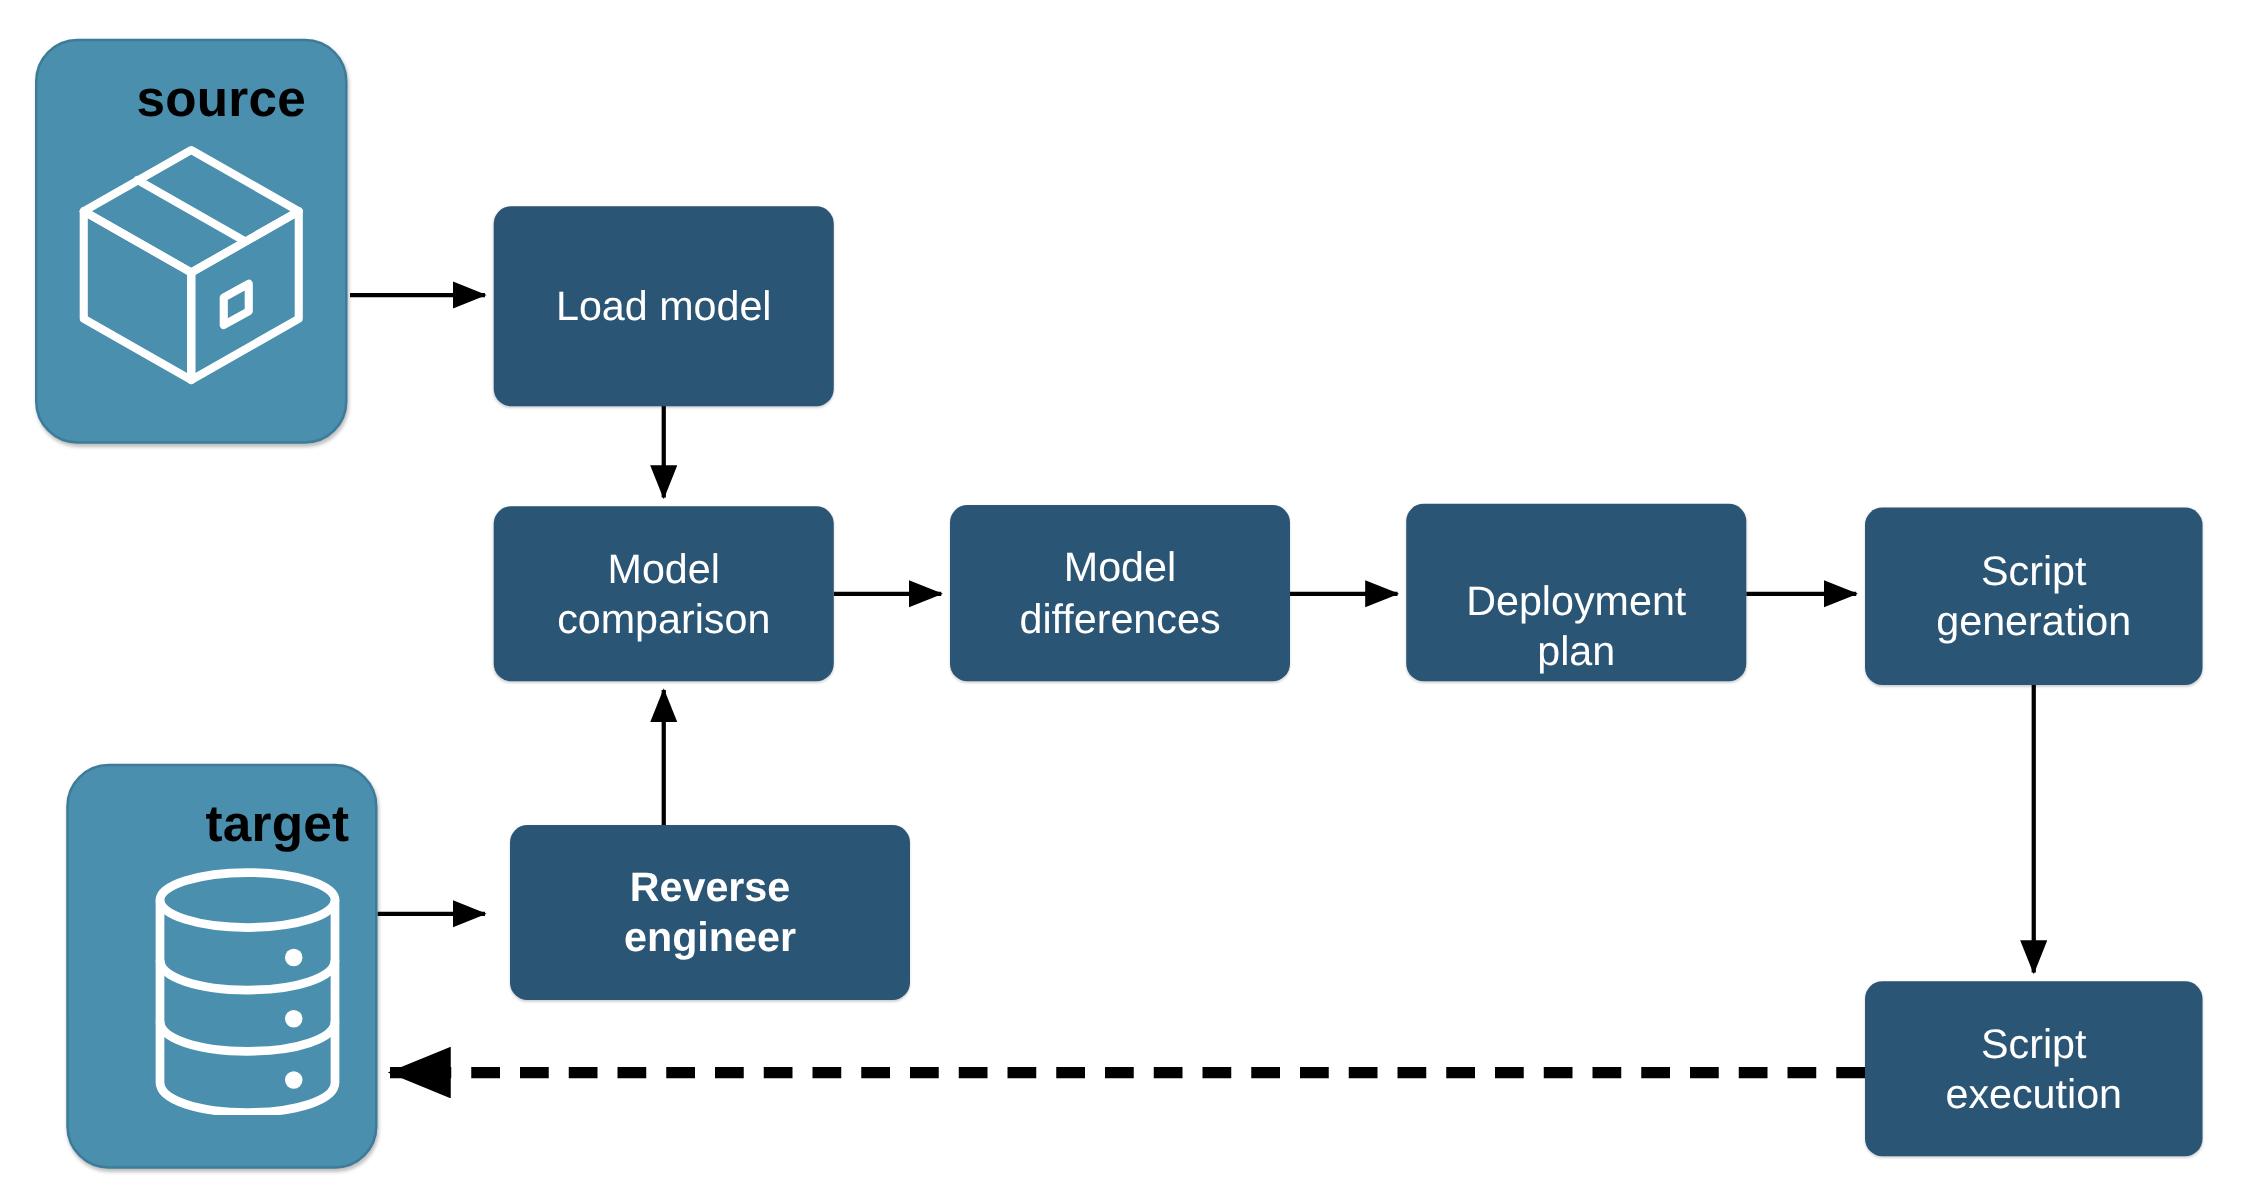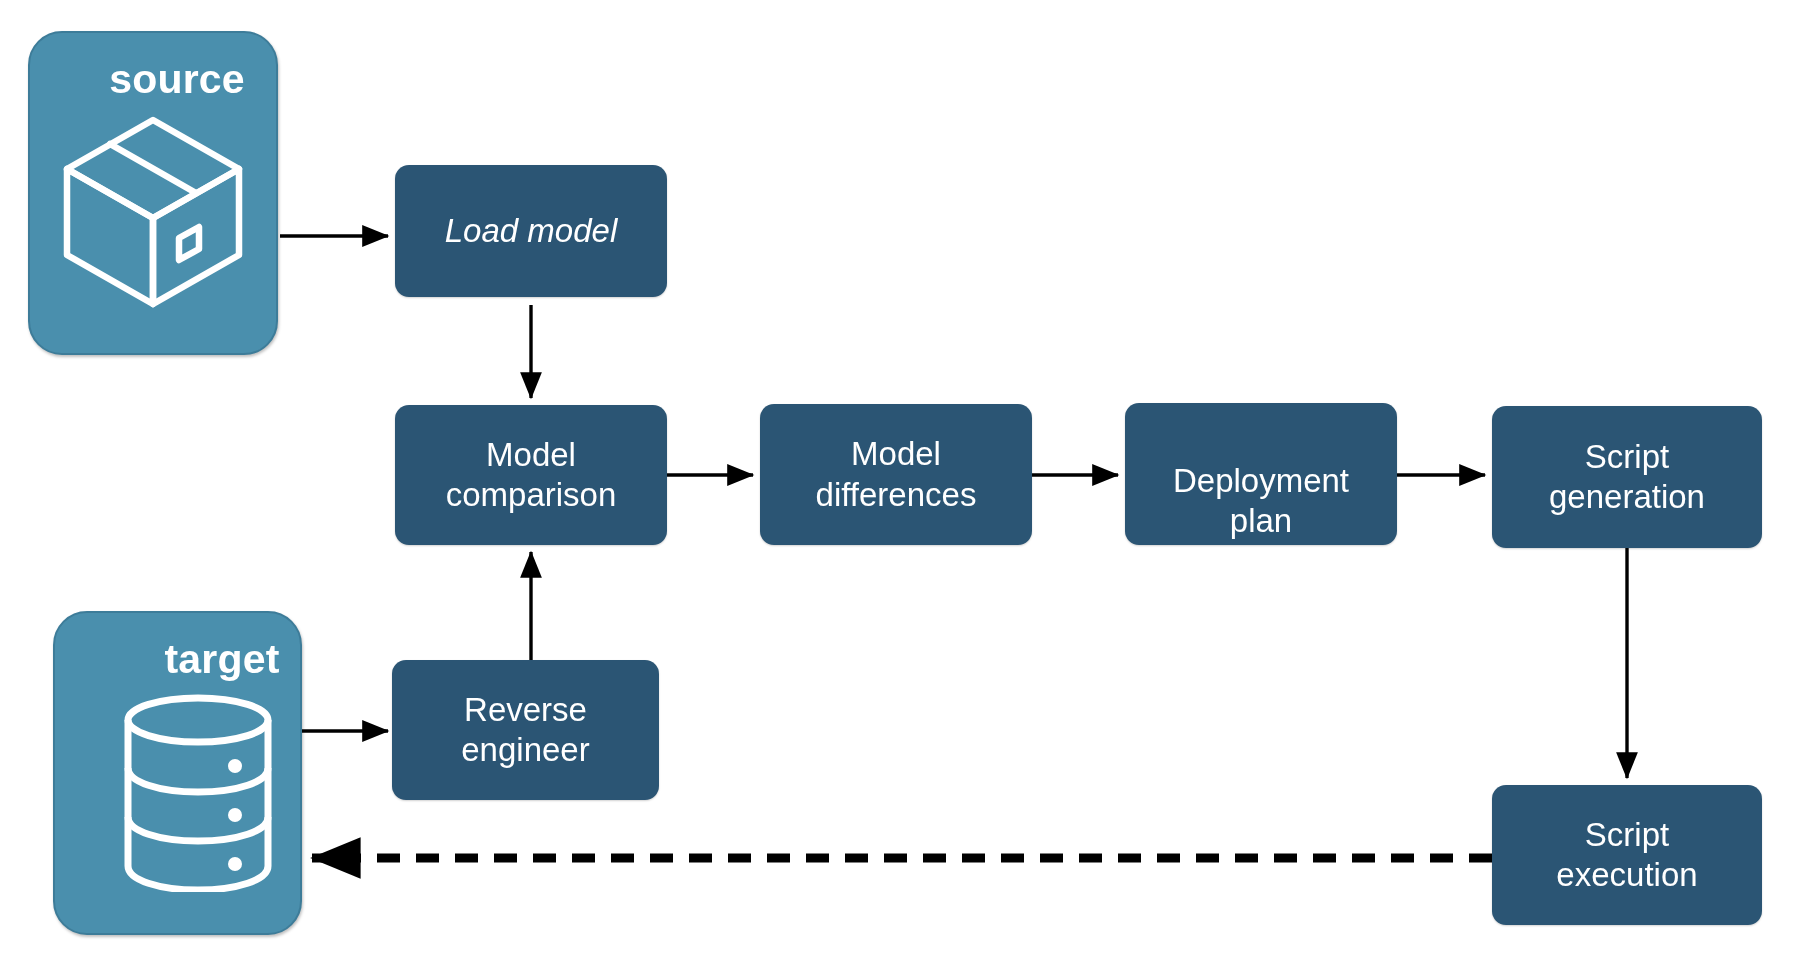--- a/index.html
+++ b/index.html
@@ -24,21 +24,21 @@
     background: #4a8fad;
     border: 2px solid #3d7c99;
     border-radius: 34px;
     box-sizing: border-box;
     display: flex;
     flex-direction: column;
     align-items: center;
     box-shadow: 1px 2px 3px rgba(0,0,0,0.25);
   }
   .endpoint-label {
-    color: #ffffff;
+    color: #000000;
     font-weight: bold;
     font-size: 41px;
     line-height: 1;
     letter-spacing: 0.2px;
     margin-top: 26px;
     white-space: nowrap;
     margin-left: 48px;
   }
   .endpoint-icon {
     margin-top: 14px;
@@ -158,21 +158,21 @@
           <path d="M10 74 C10 88 41 98 80 98 C119 98 150 88 150 74"></path>
           <path d="M10 123 C10 137 41 147 80 147 C119 147 150 137 150 123"></path>
         </g>
         <circle cx="117" cy="72" r="7" fill="#ffffff"></circle>
         <circle cx="117" cy="121" r="7" fill="#ffffff"></circle>
         <circle cx="117" cy="170" r="7" fill="#ffffff"></circle>
       </svg>
     </div>
   </div>
 
-  <div class="proc" style="left:395px; top:165px; width:272px; height:132px;font-style:italic;">
+  <div class="proc" style="left:395px; top:165px; width:272px; height:160px;">
     <span>Load model</span>
   </div>
 
   <div class="proc" style="left:395px; top:405px; width:272px; height:140px;">
     <span>Model
 comparison</span>
   </div>
 
   <div class="proc" style="left:760px; top:404px; width:272px; height:141px;">
     <span>Model
@@ -182,21 +182,21 @@
   <div class="proc" style="left:1125px; top:403px; width:272px; height:142px;align-items:flex-end;">
     <span>Deployment
 plan</span>
   </div>
 
   <div class="proc" style="left:1492px; top:406px; width:270px; height:142px;">
     <span>Script
 generation</span>
   </div>
 
-  <div class="proc" style="left:392px; top:660px; width:267px; height:140px;">
+  <div class="proc" style="left:408px; top:660px; width:320px; height:140px;font-weight:bold;">
     <span>Reverse
 engineer</span>
   </div>
 
   <div class="proc" style="left:1492px; top:785px; width:270px; height:140px;">
     <span>Script
 execution</span>
   </div>
 
 </div>

